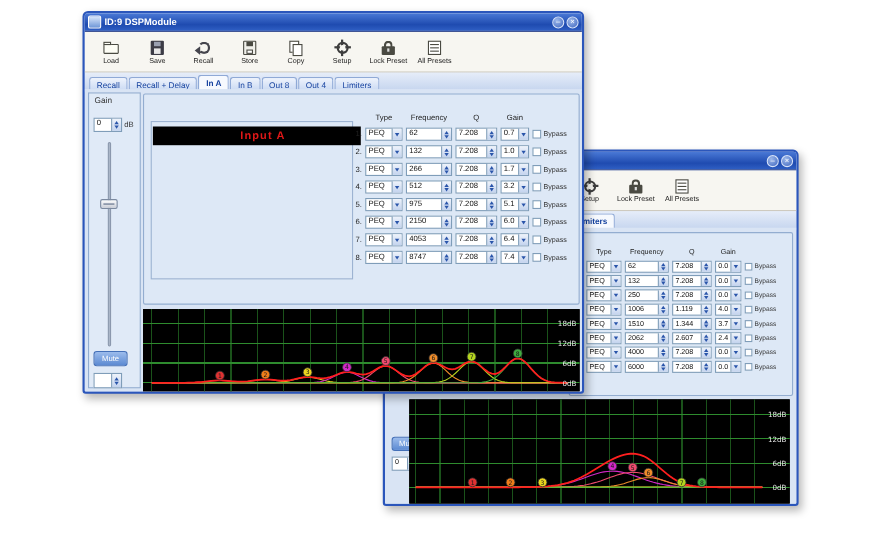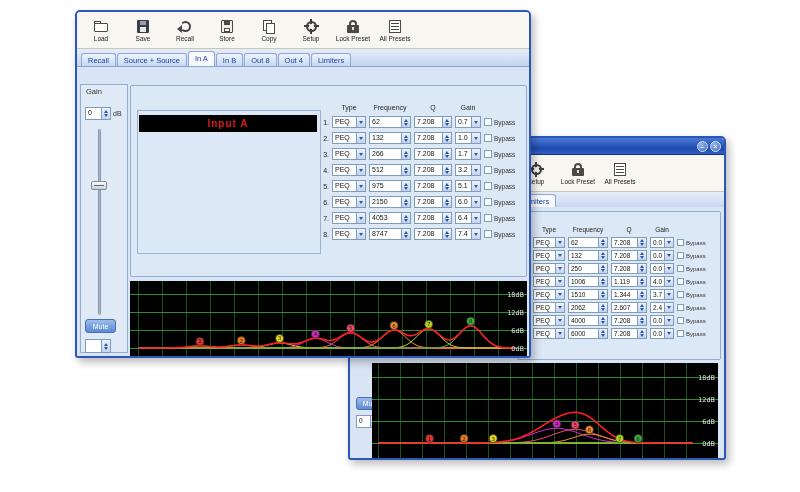--- a/index.html
+++ b/index.html
@@ -23,21 +23,21 @@
   .toolbar{height:36px;background:#f7f6f1;border-bottom:1px solid #c9c6ba;display:flex;align-items:center;padding-left:4px;}
   .back-win .toolbar{padding-left:166px;}
   .tool{width:40px;flex:0 0 auto;display:flex;flex-direction:column;align-items:center;gap:1px;margin-right:2px;cursor:default;}
   .tool-label{font-size:6.5px;color:#222;white-space:nowrap;}
 
   .tabstrip{height:17px;background:linear-gradient(#e6edf9,#c4d4ee);display:flex;align-items:flex-end;
             padding-left:4px;border-bottom:1px solid #88a4d4;}
   .back-win .tabstrip{padding-left:166px;}
   .tab{font-size:7.5px;color:#15429f;background:linear-gradient(#eef3fc,#c8d8f2);border:1px solid #8fa9d6;border-bottom:none;
        border-radius:3px 3px 0 0;padding:2px 6px 1px;margin-right:1px;height:13px;line-height:9px;box-sizing:border-box;white-space:nowrap;}
-  .tab.active{background:#f6f9fe;font-weight:normal;height:15px;}
+  .tab.active{background:#f6f9fe;font-weight:bold;height:15px;}
 
   .content{position:absolute;top:69px;left:0;right:0;bottom:0;background:#d9e4f4;overflow:hidden;}
 
   
   .gain-panel{position:absolute;left:3px;top:3px;bottom:3px;width:46px;border:1px solid #93add0;background:#e0eaf7;}
   .gp-label{position:absolute;left:5px;top:2px;font-size:7.5px;color:#333;}
   .spinbox{display:flex;background:#fff;border:1px solid #7f9db9;box-sizing:border-box;}
   .gp-spin{position:absolute;left:4px;top:22px;width:26px;height:13px;}
   .gp-unit{position:absolute;left:32px;top:25px;font-size:7px;color:#333;}
   .vslider{position:absolute;left:10px;top:44px;width:16px;height:186px;}
@@ -48,21 +48,21 @@
   .mute-btn{position:absolute;font-size:7px;color:#fff;background:linear-gradient(#9cbcec,#5c8ad2);
             border:1px solid #44untold;border:1px solid #4470b8;border-radius:3px;padding:0;cursor:pointer;}
   .front-win .mute-btn{left:4px;top:234px;width:31px;height:14px;}
   .gp-spin2{position:absolute;left:4px;top:254px;width:26px;height:14px;}
 
   
   .groupbox{position:absolute;border:1px solid #93add0;border-radius:2px;box-sizing:border-box;}
   .main-group{left:53px;top:4px;width:397px;height:192px;background:#dde8f6;}
   .sub-panel{position:absolute;left:6px;top:24px;width:182px;height:142px;border:1px solid #9db3d2;}
   .input-banner{position:absolute;left:8px;top:29px;width:178px;height:17px;background:#000;color:#e01818;
-                font-weight:bold;font-size:10px;text-align:center;line-height:17px;letter-spacing:1px;}
+                font-weight:bold;font-size:10px;text-align:center;line-height:17px;letter-spacing:1px;padding-left:11px;}
 
   .eq-table{position:absolute;}
   .front-win .eq-table{left:188px;top:14px;width:206px;}
   .back-win .eq-table{left:171px;top:16px;width:198px;}
   .eq-header{display:flex;gap:3px;height:14px;align-items:center;font-size:7px;color:#222;}
   .eq-header span{text-align:center;display:block;}
   .eq-row{display:flex;gap:3px;height:16px;align-items:center;}
   .back-win .eq-row{height:13px;}
   .cell-num{width:10px;font-size:7px;text-align:right;color:#222;}
   .h-num{width:10px;}  .h-type{width:34px;}  .h-freq{width:42px;}  .h-q{width:38px;}  .h-gain{width:26px;}
@@ -504,20 +504,28 @@
             <text x="266.1" y="77.5" font-size="5.5" fill="#151515" text-anchor="middle" font-family="DejaVu Sans, sans-serif">8</text>
             <text x="343" y="16.5" font-size="6.5" fill="#e8e8e8" text-anchor="end" font-family="DejaVu Sans, sans-serif">18dB</text>
             <text x="343" y="38.5" font-size="6.5" fill="#e8e8e8" text-anchor="end" font-family="DejaVu Sans, sans-serif">12dB</text>
             <text x="343" y="60.5" font-size="6.5" fill="#e8e8e8" text-anchor="end" font-family="DejaVu Sans, sans-serif">6dB</text>
             <text x="343" y="82.5" font-size="6.5" fill="#e8e8e8" text-anchor="end" font-family="DejaVu Sans, sans-serif">0dB</text>
           </svg></div>
     </div>
   </section>
 
   <section class="window front-win">
+    <div class="titlebar">
+      <span class="app-ico"></span>
+      <span class="title-text">ID:9  DSPModule</span>
+      <div class="tb-right">
+        <span class="winbtn">–</span>
+        <span class="winbtn">×</span>
+      </div>
+    </div>
     <div class="toolbar" id="front-toolbar">
         <div class="tool">
     <span class="ico folder-open-icon">
             <i class="i1"></i>
             <i class="i2"></i>
             <i class="i3"></i>
             <i class="i4"></i>
           </span>
     <span class="tool-label">Load</span>
   </div>
@@ -580,21 +588,21 @@
             <i class="i1"></i>
             <i class="i2"></i>
             <i class="i3"></i>
             <i class="i4"></i>
           </span>
     <span class="tool-label">All Presets</span>
   </div>
       </div>
     <div class="tabstrip" id="front-tabs">
         <span class="tab">Recall</span>
-        <span class="tab">Source + Source</span>
+        <span class="tab">Recall + Delay</span>
         <span class="tab active">In A</span>
         <span class="tab">In B</span>
         <span class="tab">Out 8</span>
         <span class="tab">Out 4</span>
         <span class="tab">Limiters</span>
       </div>
 
     <div class="content">
 
       <div class="gain-panel">

